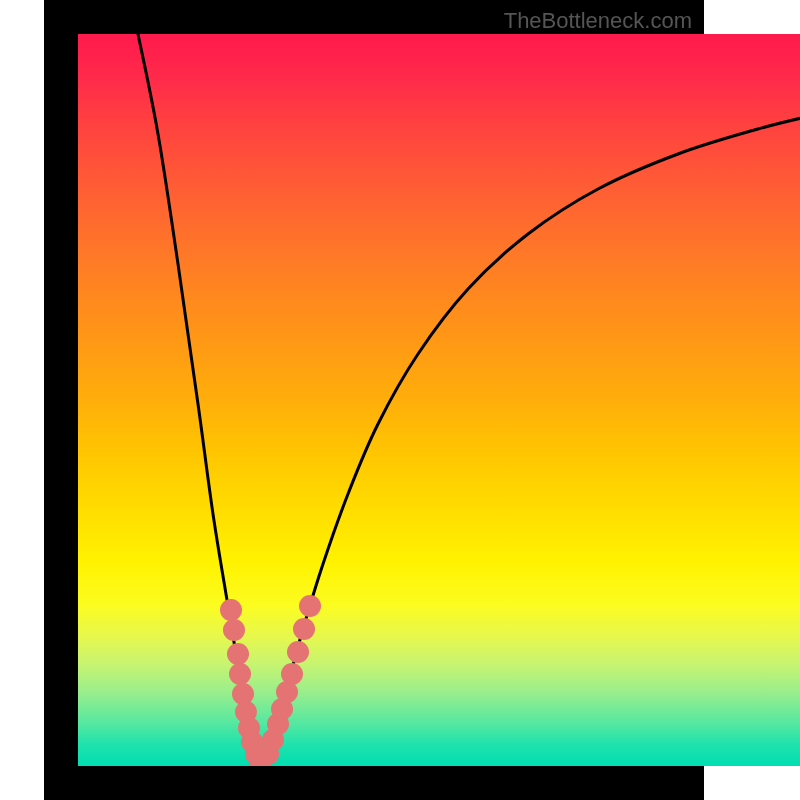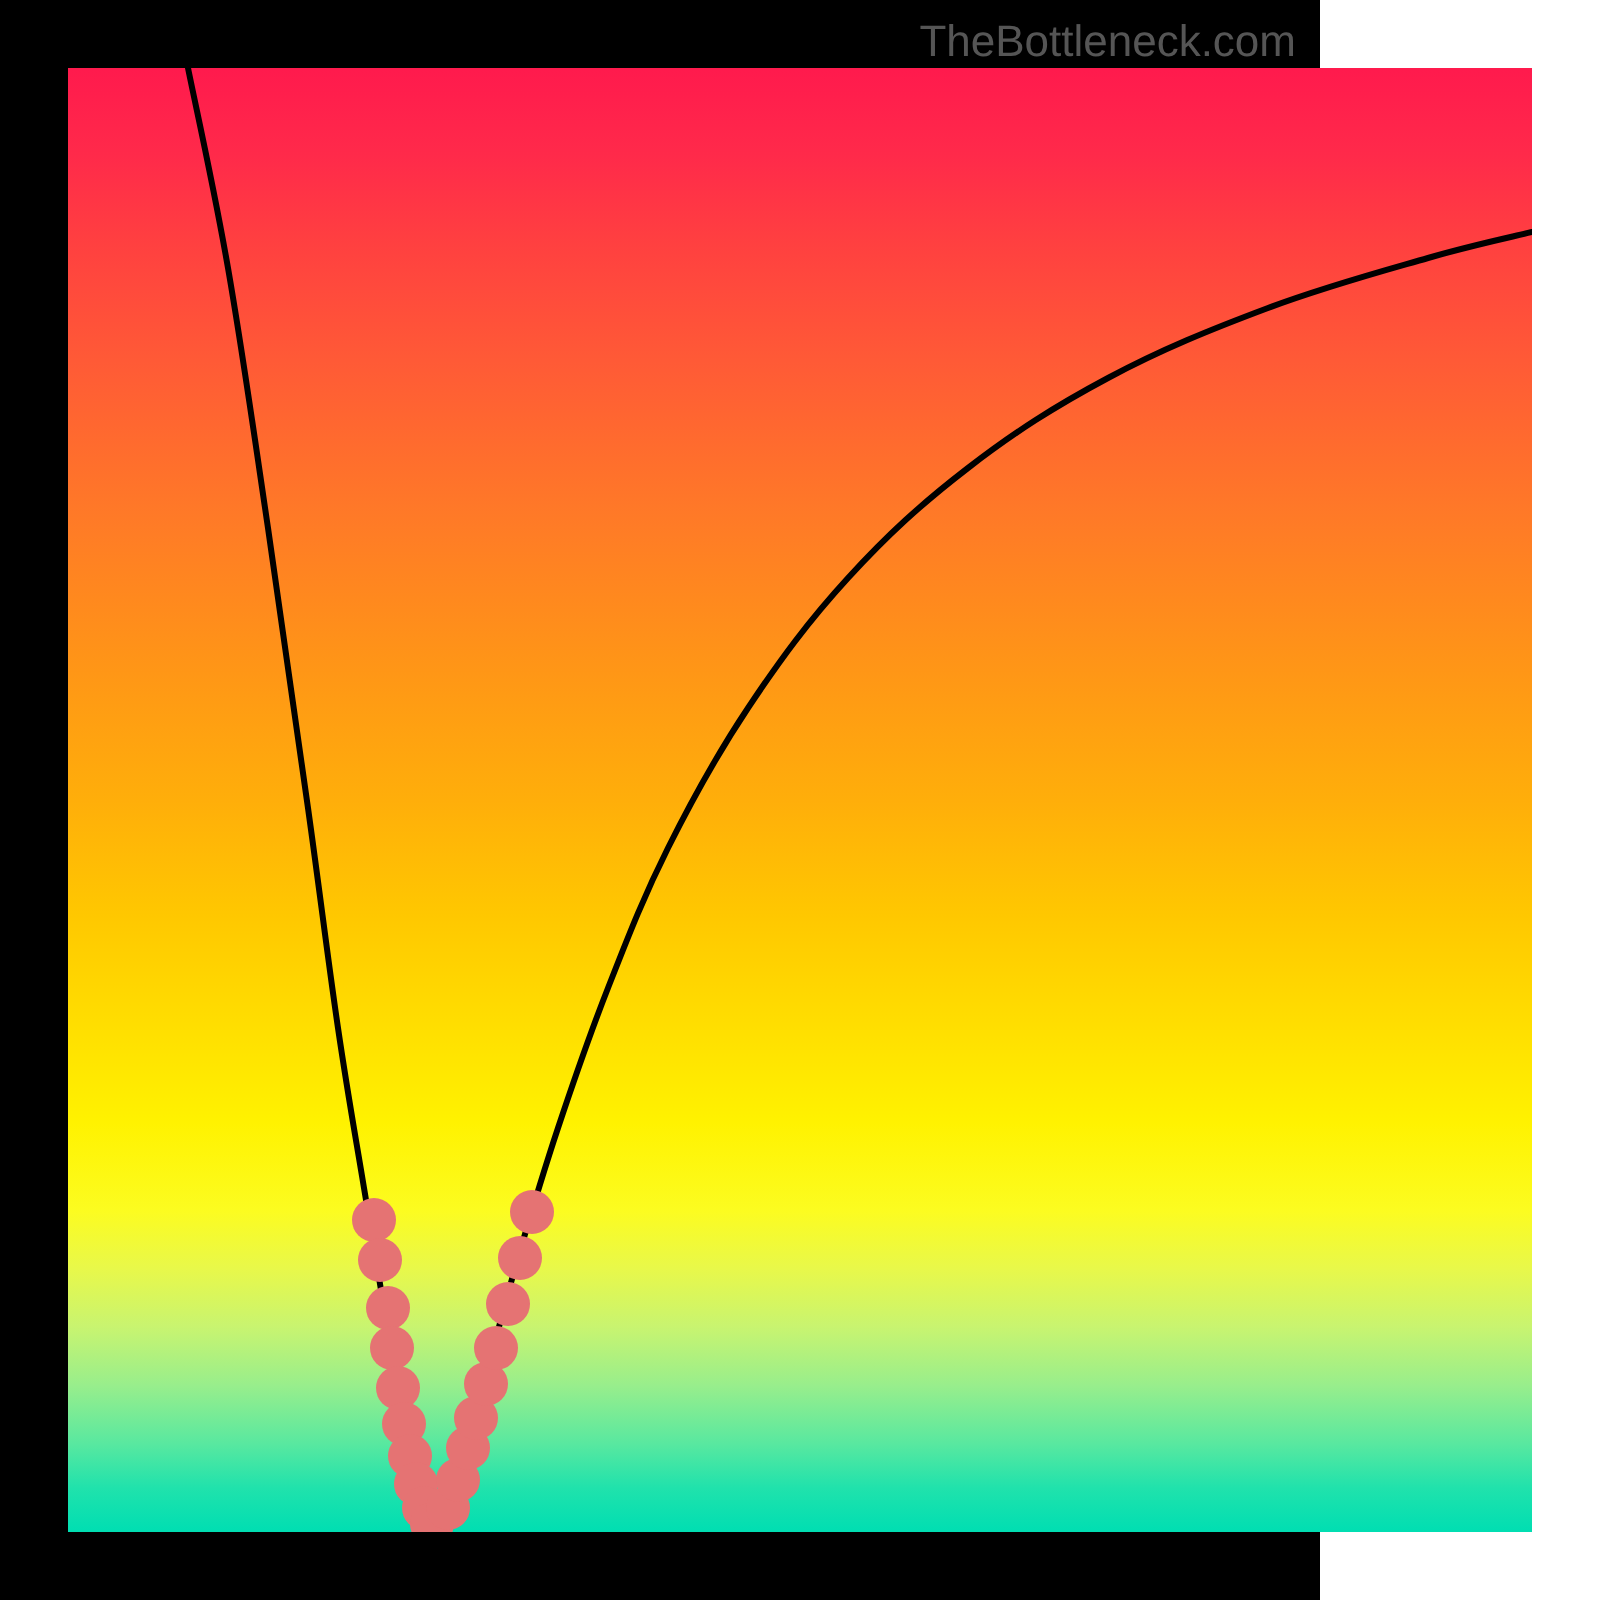--- a/index.html
+++ b/index.html
@@ -8,20 +8,21 @@
     width: 800px;
     height: 800px;
     overflow: hidden;
     font-family: Arial, sans-serif;
   }
   .chart-container {
     position: relative;
     width: 660px;
     height: 800px;
     background: #000;
+    margin-left: 44px;
   }
   .plot-area {
     position: absolute;
     left: 34px;
     top: 34px;
     width: 732px;
     height: 732px;
     background: linear-gradient(to bottom,
       #ff1a4d 0%,
       #ff2a4a 6%,

